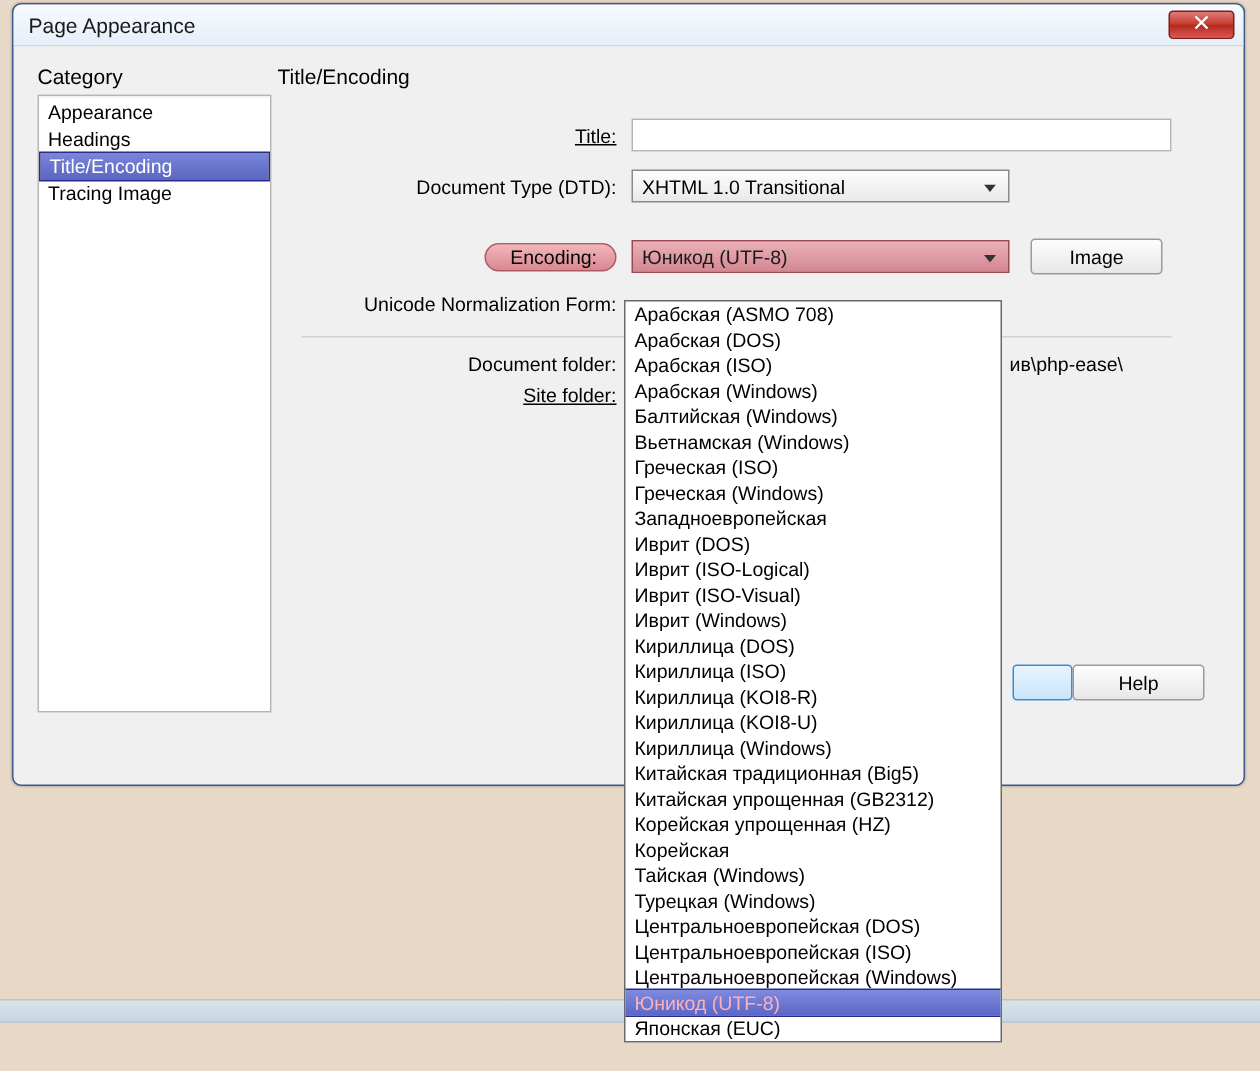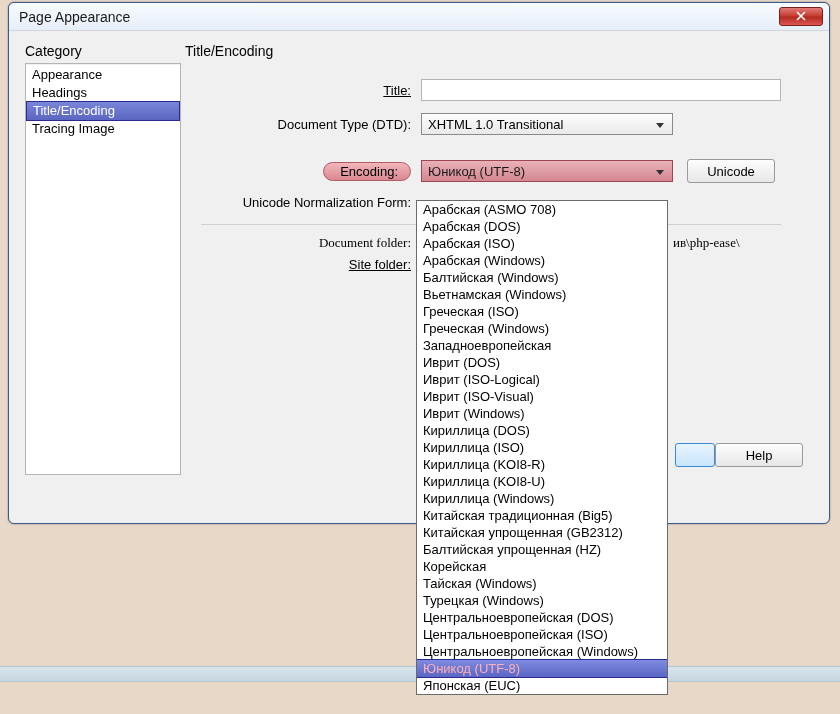--- a/index.html
+++ b/index.html
@@ -221,30 +221,30 @@
           </div>
           <div class="combo encoding-hl">
             <span>Юникод (UTF-8)</span>
             <span class="arrow">
               <svg viewBox="0 0 8 5">
                   <path d="M0 0 L4 5 L8 0 Z" fill="#333"></path>
                 </svg>
             </span>
           </div>
           <div style="width:14px"></div>
-          <div class="btn">Unicode</div>
+          <div class="btn">Image</div>
         </div>
 
         <div class="form-row">
           <div class="lbl">Unicode Normalization Form:</div>
         </div>
 
         <hr class="divider">
 
-        <div class="form-row" style="margin-top:10px;font-family:Liberation Serif, serif;">
+        <div class="form-row" style="margin-top:10px;">
           <div class="lbl">Document folder:</div>
           <div style="width:252px"></div>
           <span class="path-val">ив\php-ease\</span>
         </div>
         <div class="form-row" style="margin-top:6px;text-decoration:underline;">
           <div class="lbl">Site folder:</div>
           <span class="path-val"></span>
         </div>
 
         <div class="bottom-buttons">
@@ -270,21 +270,21 @@
     <div class="dd-item">Иврит (ISO-Logical)</div>
     <div class="dd-item">Иврит (ISO-Visual)</div>
     <div class="dd-item">Иврит (Windows)</div>
     <div class="dd-item">Кириллица (DOS)</div>
     <div class="dd-item">Кириллица (ISO)</div>
     <div class="dd-item">Кириллица (KOI8-R)</div>
     <div class="dd-item">Кириллица (KOI8-U)</div>
     <div class="dd-item">Кириллица (Windows)</div>
     <div class="dd-item">Китайская традиционная (Big5)</div>
     <div class="dd-item">Китайская упрощенная (GB2312)</div>
-    <div class="dd-item">Балтийская упрощенная (HZ)</div>
+    <div class="dd-item">Корейская упрощенная (HZ)</div>
     <div class="dd-item">Корейская</div>
     <div class="dd-item">Тайская (Windows)</div>
     <div class="dd-item">Турецкая (Windows)</div>
     <div class="dd-item">Центральноевропейская (DOS)</div>
     <div class="dd-item">Центральноевропейская (ISO)</div>
     <div class="dd-item">Центральноевропейская (Windows)</div>
     <div class="dd-item dd-selected">Юникод (UTF-8)</div>
     <div class="dd-item">Японская (EUC)</div>
   </div>
 

